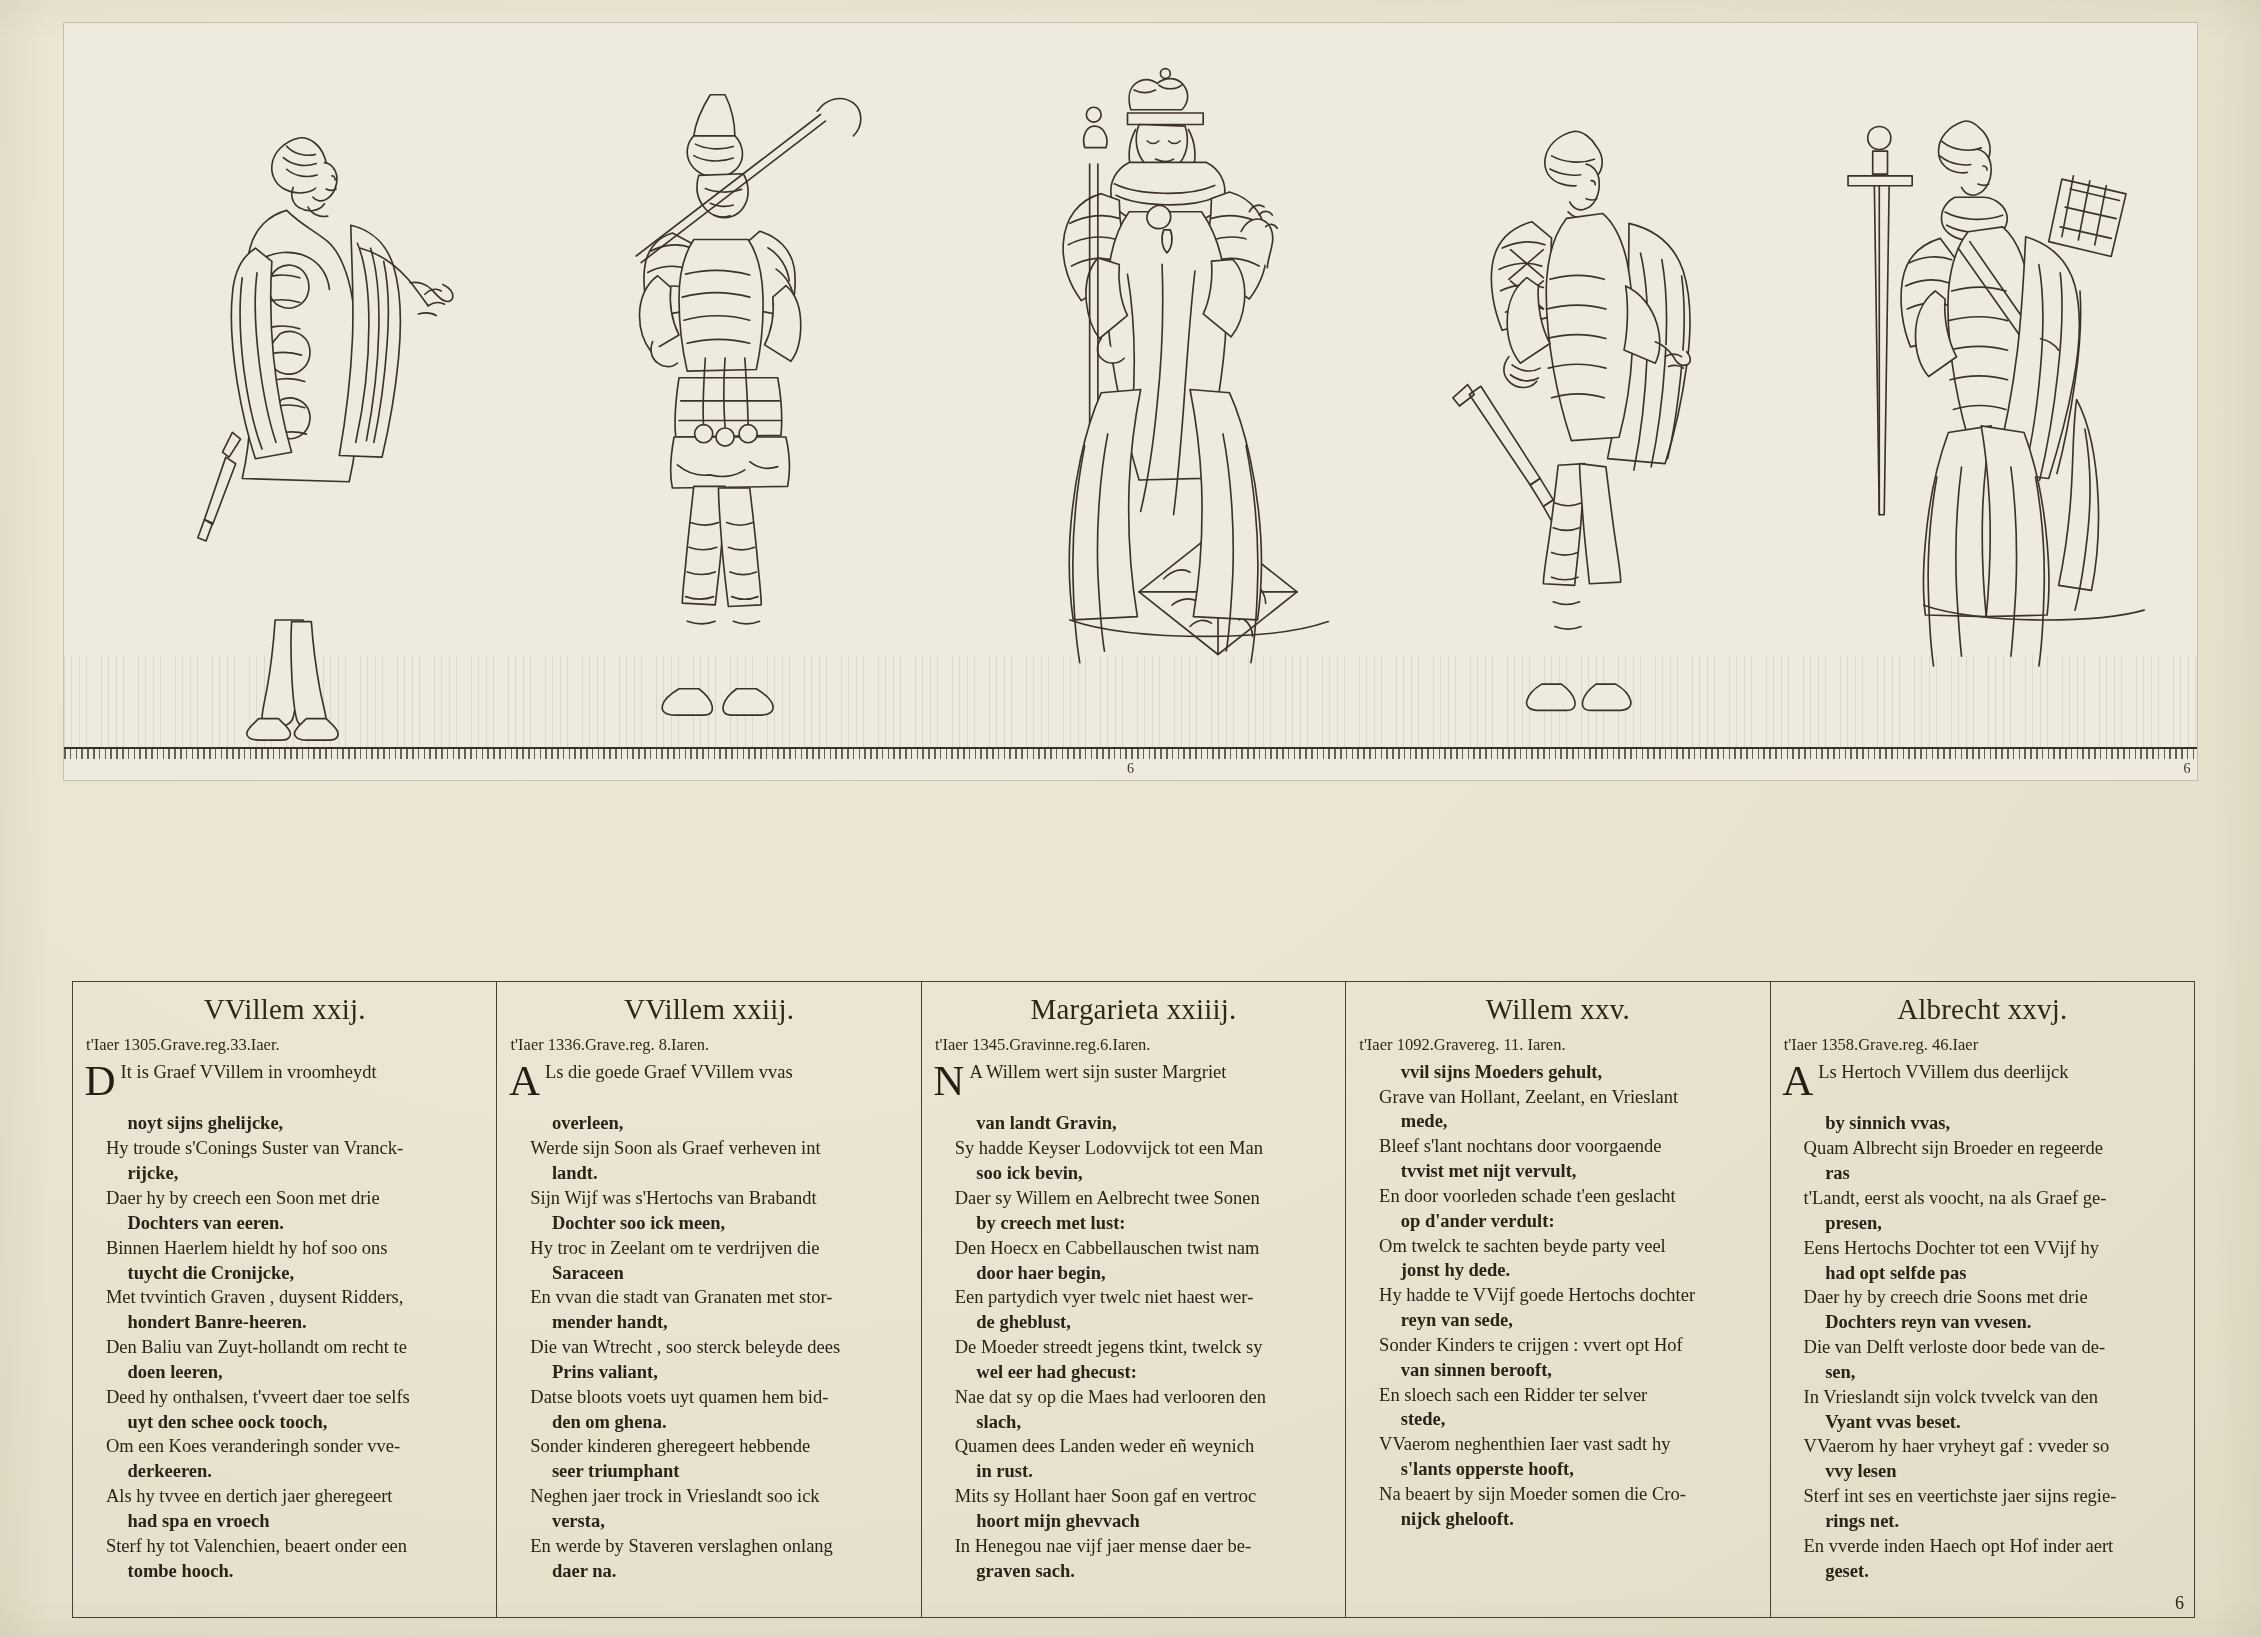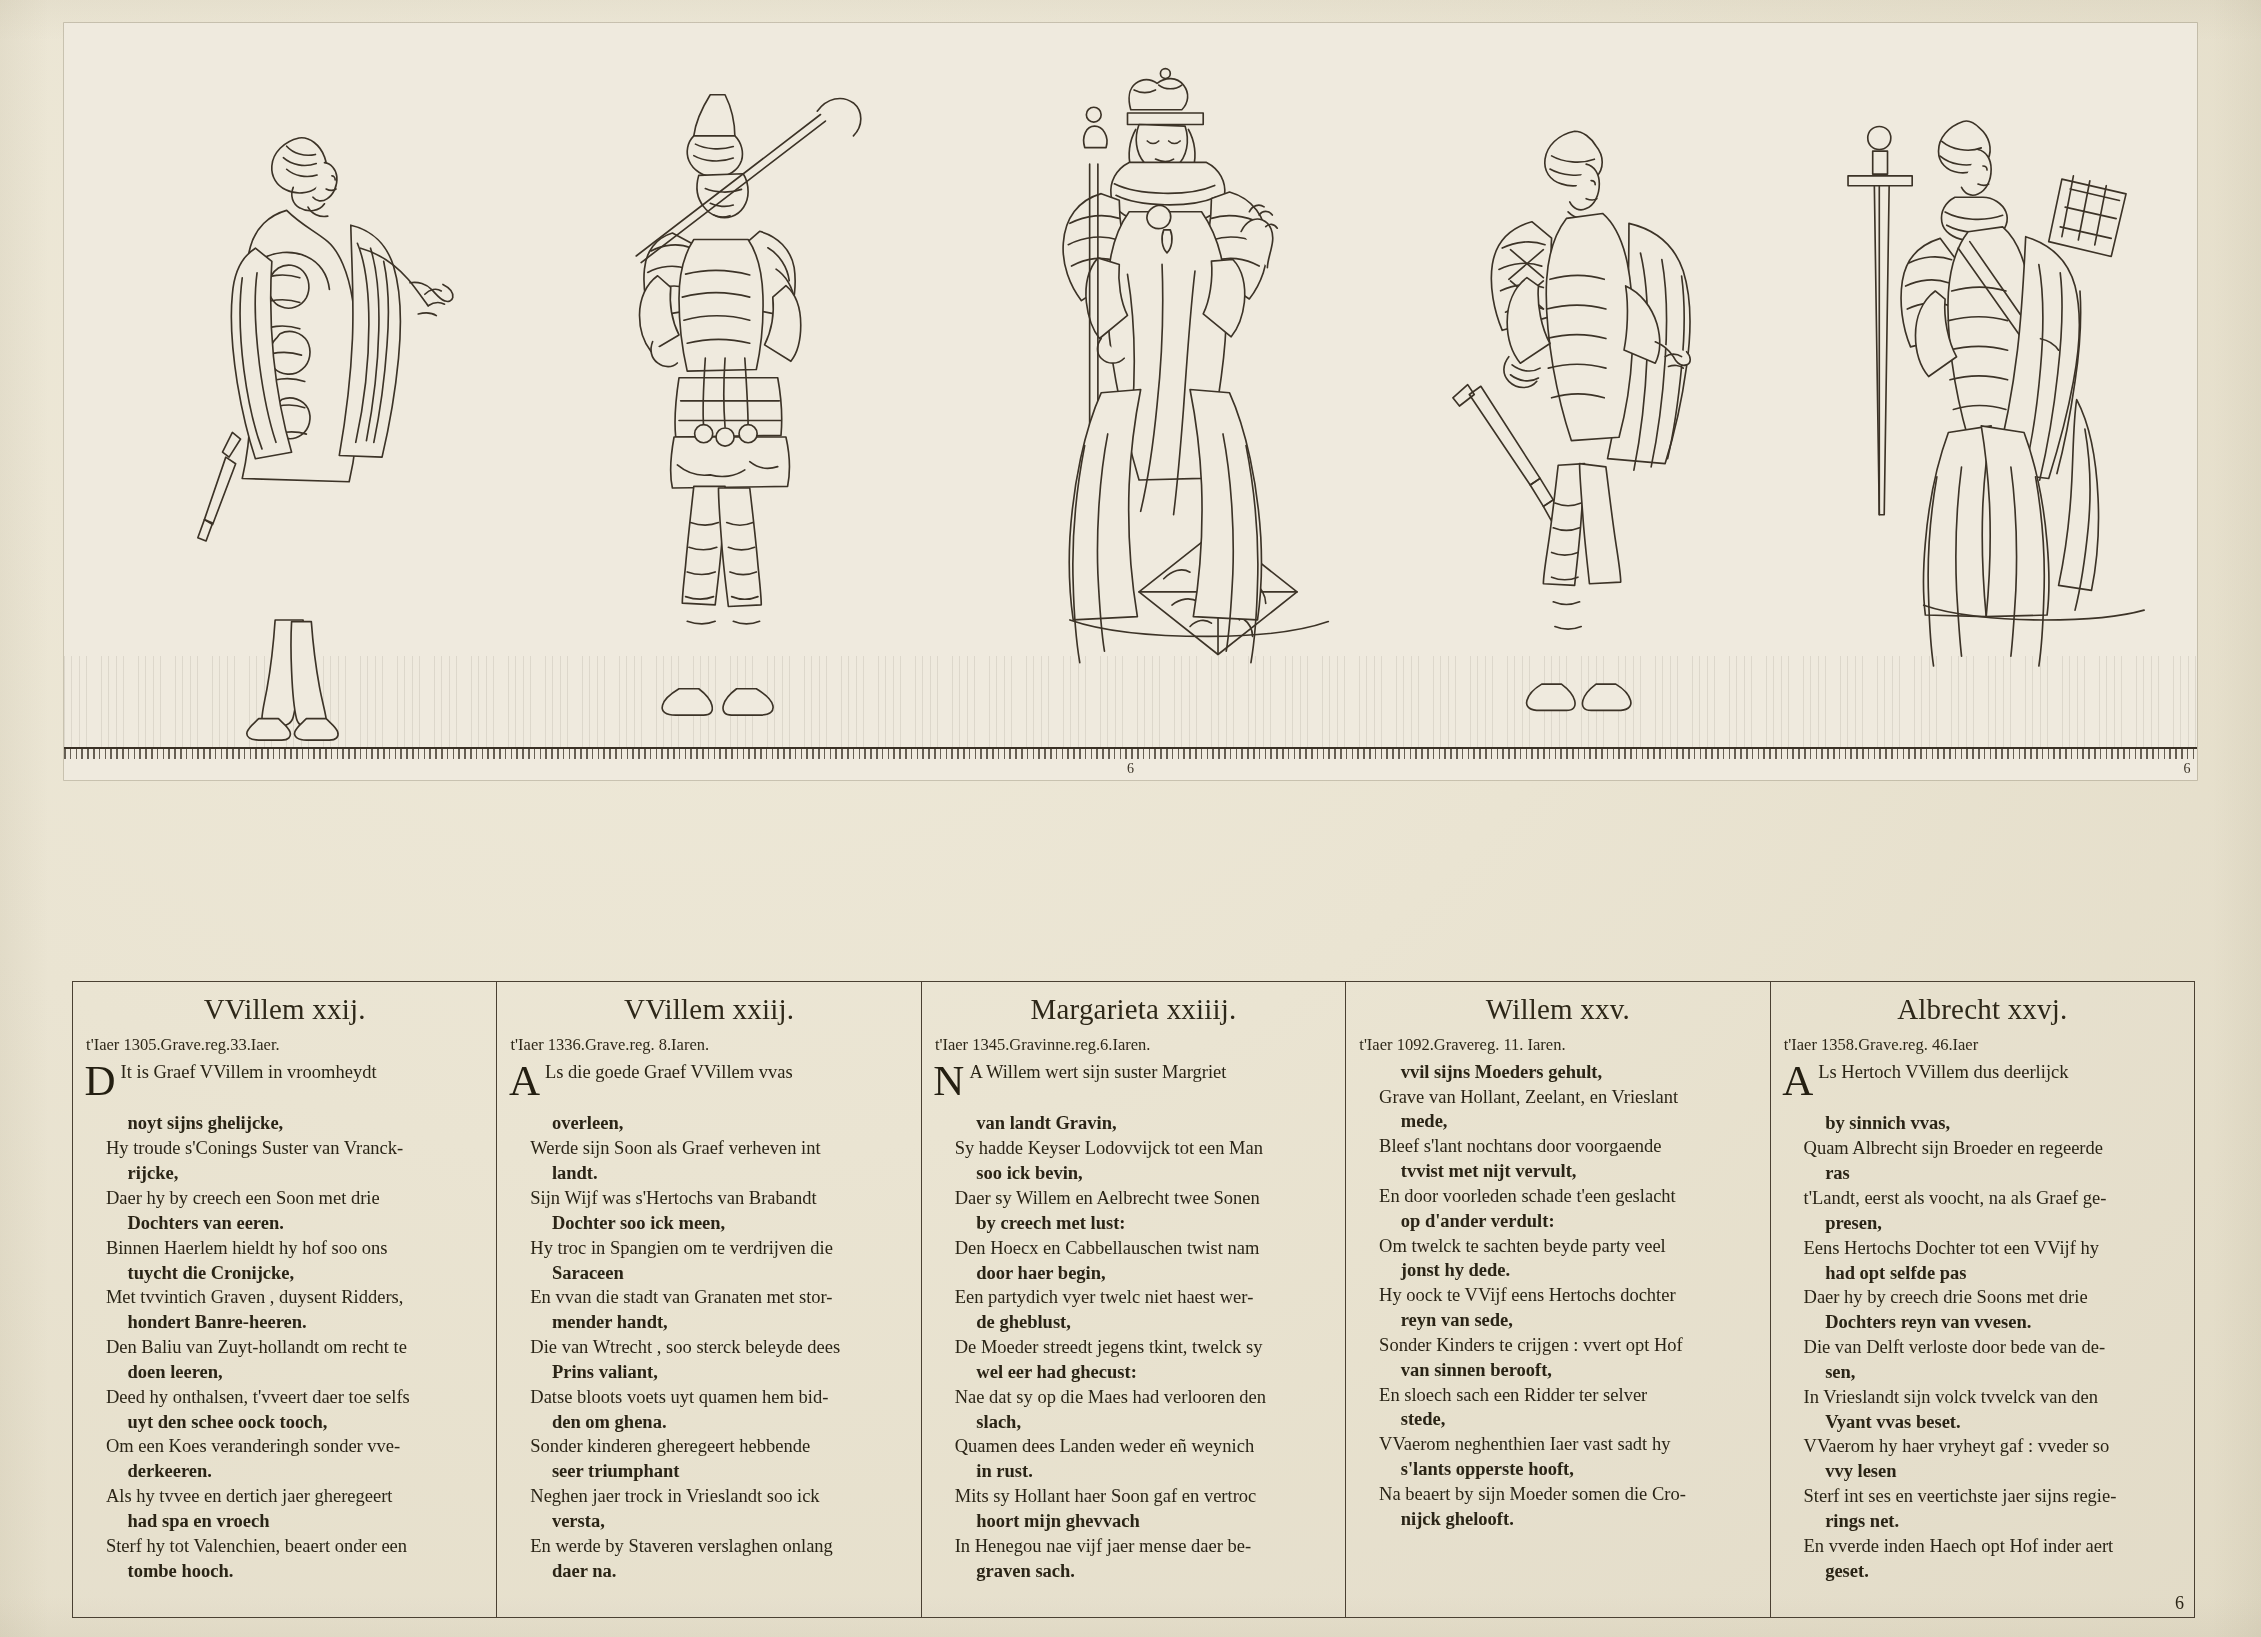--- a/index.html
+++ b/index.html
@@ -456,21 +456,21 @@
         <span>Grave.</span>
         <span>reg. 8.Iaren.</span>
       </div>
       <div class="body">
         <p class="first"><span class="dropcap">A</span><span>Ls die goede Graef VVillem vvas</span></p>
         <p class="cont">overleen,</p>
         <p>Werde sijn Soon als Graef verheven int</p>
         <p class="cont">landt.</p>
         <p>Sijn Wijf was s'Hertochs van Brabandt</p>
         <p class="cont">Dochter soo ick meen,</p>
-        <p>Hy troc in Spangien om te verdrijven die</p>
+        <p>Hy troc in Zeelant om te verdrijven die</p>
         <p class="cont">Saraceen</p>
         <p>En vvan die stadt van Granaten met stor-</p>
         <p class="cont">mender handt,</p>
         <p>Die van Wtrecht , soo sterck beleyde dees</p>
         <p class="cont">Prins valiant,</p>
         <p>Datse bloots voets uyt quamen hem bid-</p>
         <p class="cont">den om ghena.</p>
         <p>Sonder kinderen gheregeert hebbende</p>
         <p class="cont">seer triumphant</p>
         <p>Neghen jaer trock in Vrieslandt soo ick</p>
@@ -521,21 +521,21 @@
       <div class="body">
         <p class="cont">vvil sijns Moeders gehult,</p>
         <p>Grave van Hollant, Zeelant, en Vrieslant</p>
         <p class="cont">mede,</p>
         <p>Bleef s'lant nochtans door voorgaende</p>
         <p class="cont">tvvist met nijt vervult,</p>
         <p>En door voorleden schade t'een geslacht</p>
         <p class="cont">op d'ander verdult:</p>
         <p>Om twelck te sachten beyde party veel</p>
         <p class="cont">jonst hy dede.</p>
-        <p>Hy oock te VVijf eens Hertochs dochter</p>
+        <p>Hy hadde te VVijf goede Hertochs dochter</p>
         <p class="cont">reyn van sede,</p>
         <p>Sonder Kinders te crijgen : vvert opt Hof</p>
         <p class="cont">van sinnen berooft,</p>
         <p>En sloech sach een Ridder ter selver</p>
         <p class="cont">stede,</p>
         <p>VVaerom neghenthien Iaer vast sadt hy</p>
         <p class="cont">s'lants opperste hooft,</p>
         <p>Na beaert by sijn Moeder somen die Cro-</p>
         <p class="cont">nijck ghelooft.</p>
       </div>

